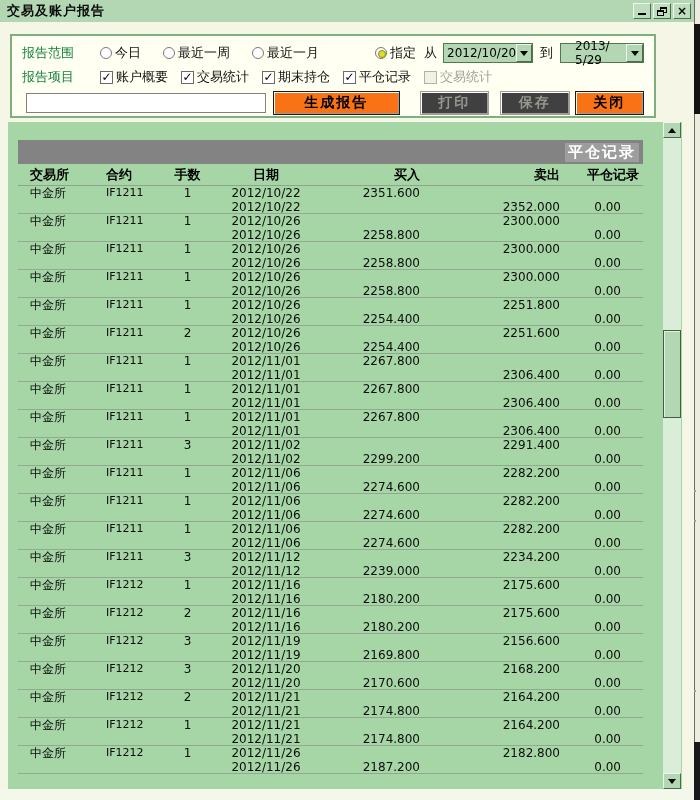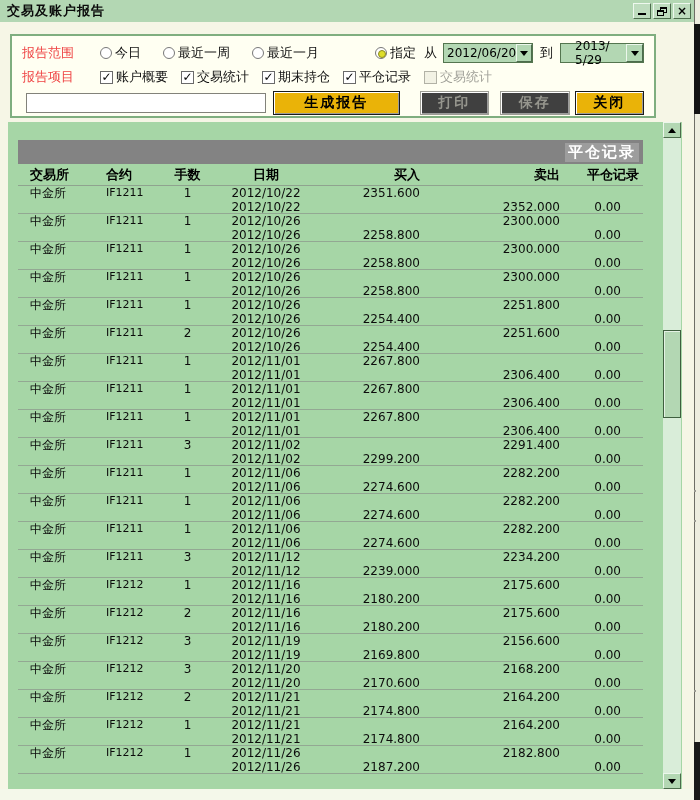--- a/index.html
+++ b/index.html
@@ -27,41 +27,41 @@
   .glyph-close { position:absolute; left:0; top:0; width:100%; height:100%; font-size:12px; font-weight:bold;
                  display:flex; align-items:center; justify-content:center; line-height:1; }
 
   
   .form-panel { position:absolute; left:10px; top:34px; width:646px; height:84px;
                 background:#fffff2; border:2px solid #7fae7f; padding:4px 10px 4px 10px; }
   .frow { display:flex; align-items:center; }
   .frow1 { height:26px; }
   .frow2 { height:22px; }
   .frow3 { height:26px; margin-top:2px; }
-  .flabel { width:78px; font-size:13px; color:#ef4444; flex:none; }
+  .flabel { width:78px; font-size:13px; color:#15803d; flex:none; }
 
   .radio-group { display:flex; align-items:center; flex:1; }
   .radio-wrap { display:flex; align-items:center; margin-right:22px; }
   .radio-wrap:last-child { margin-left:auto; margin-right:8px; }
   .radio { width:12px; height:12px; border-radius:50%; background:#fff; border:1px solid #787878;
            margin-right:3px; position:relative; flex:none; }
   .radio.sel::after { content:""; position:absolute; left:2px; top:2px; width:6px; height:6px;
                       border-radius:50%; background:#dede2a; border:1px solid #8a8a20; }
   .rlabel, .clabel { font-size:13px; color:#111; white-space:nowrap; }
 
   .check-group { display:flex; align-items:center; }
   .check-wrap { display:flex; align-items:center; margin-right:13px; }
   .checkbox { width:13px; height:13px; background:#fff; border:1px solid #6a6a6a; margin-right:3px;
               position:relative; flex:none; font-size:12px; font-weight:bold; line-height:11px; text-align:center; }
   .check-wrap.disabled .checkbox { background:#f2f2e4; border-color:#b2b2a6; }
   .check-wrap.disabled .clabel { color:#a2a29a; }
 
   .progress { width:240px; height:20px; border:1px solid #82827a; background:#fff; margin-left:4px; flex:none; }
   .progress-fill { height:100%; background:#1b1b74; }
-  .btn { height:24px; font-size:14px; font-weight:bold; color:#000; background:#eab308;
+  .btn { height:24px; font-size:14px; font-weight:bold; color:#000; background:#f97316;
          border:1px solid #1a1a1a; box-shadow:inset 1px 1px 0 #ffffff, inset -1px -1px 0 #9c9c9c;
          display:flex; align-items:center; justify-content:center; letter-spacing:2px; }
   .btn-generate { width:135px; margin-left:7px; }
   .btn-print { width:74px; margin-left:20px; }
   .btn-save  { width:74px; margin-left:11px; }
   .btn-close { width:74px; margin-left:5px; }
   .btn.disabled { background:#404040; color:#96968e; border:1px solid #9e9e96; font-weight:bold;
                   box-shadow:inset 1px 1px 0 #ececе4, inset -1px -1px 0 #aaaaa2; }
 
   
@@ -153,21 +153,21 @@
     <span class="rlabel">最近一月</span>
   </span>
 
   <span class="radio-wrap">
     <span class="radio sel"></span>
     <span class="rlabel">指定</span>
   </span>
 </span>
       <span class="rlabel" style="margin-right:6px;">从</span>
       <span style="width:90px;height:20px;background:#b3d7b3;border:1px solid #54754f;display:flex;align-items:center;flex:none;">
-        <span style="flex:1;font-size:12px;padding-left:3px;">2012/06/20</span>
+        <span style="flex:1;font-size:12px;padding-left:3px;">2012/10/20</span>
         <span style="width:17px;height:18px;background:#b3d7b3;border:1px solid;border-color:#ecf7ec #4c6c4c #4c6c4c #ecf7ec;display:flex;align-items:center;justify-content:center;">
             <span class="tri-down"></span>
           </span>
       </span>
       <span class="rlabel" style="margin:0 7px;">到</span>
       <span style="width:84px;height:20px;background:#b3d7b3;border:1px solid #54754f;display:flex;align-items:center;flex:none;">
         <span style="flex:1;font-size:12px;padding-left:14px;">2013/ 5/29</span>
         <span style="width:17px;height:18px;background:#b3d7b3;border:1px solid;border-color:#ecf7ec #4c6c4c #4c6c4c #ecf7ec;display:flex;align-items:center;justify-content:center;">
             <span class="tri-down"></span>
           </span>

